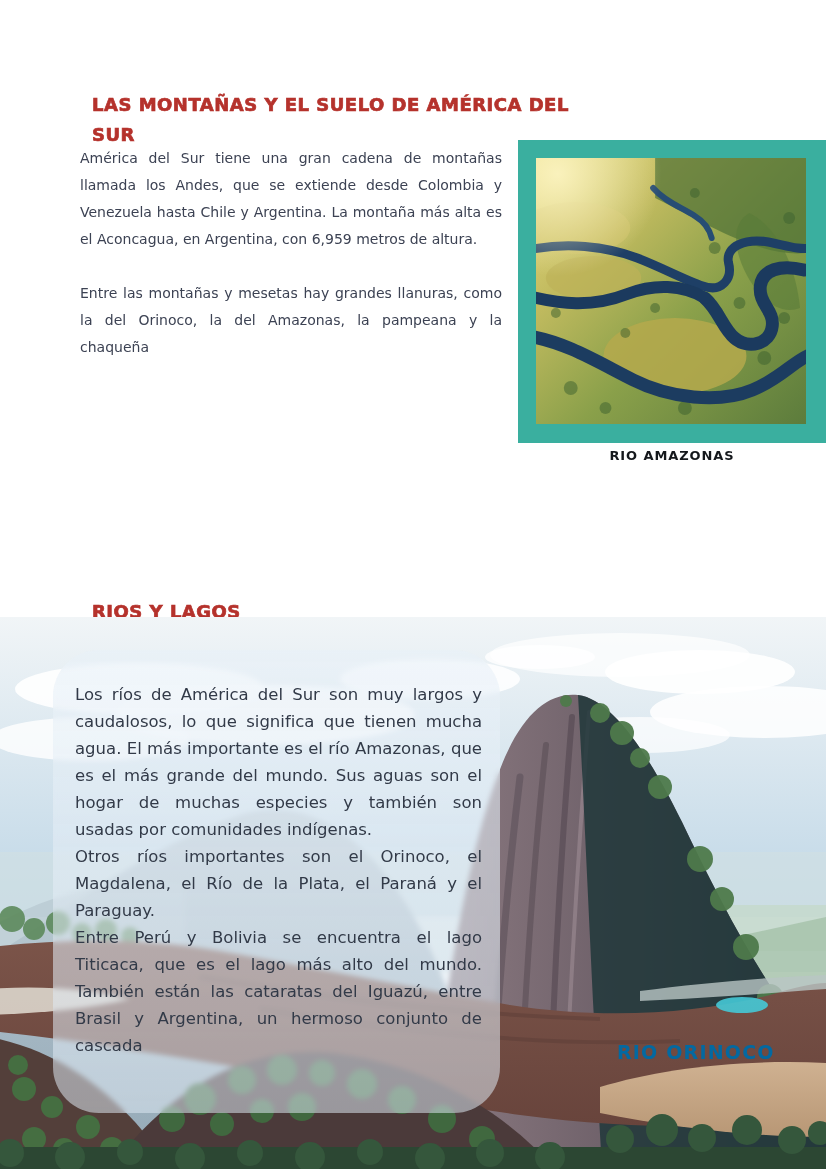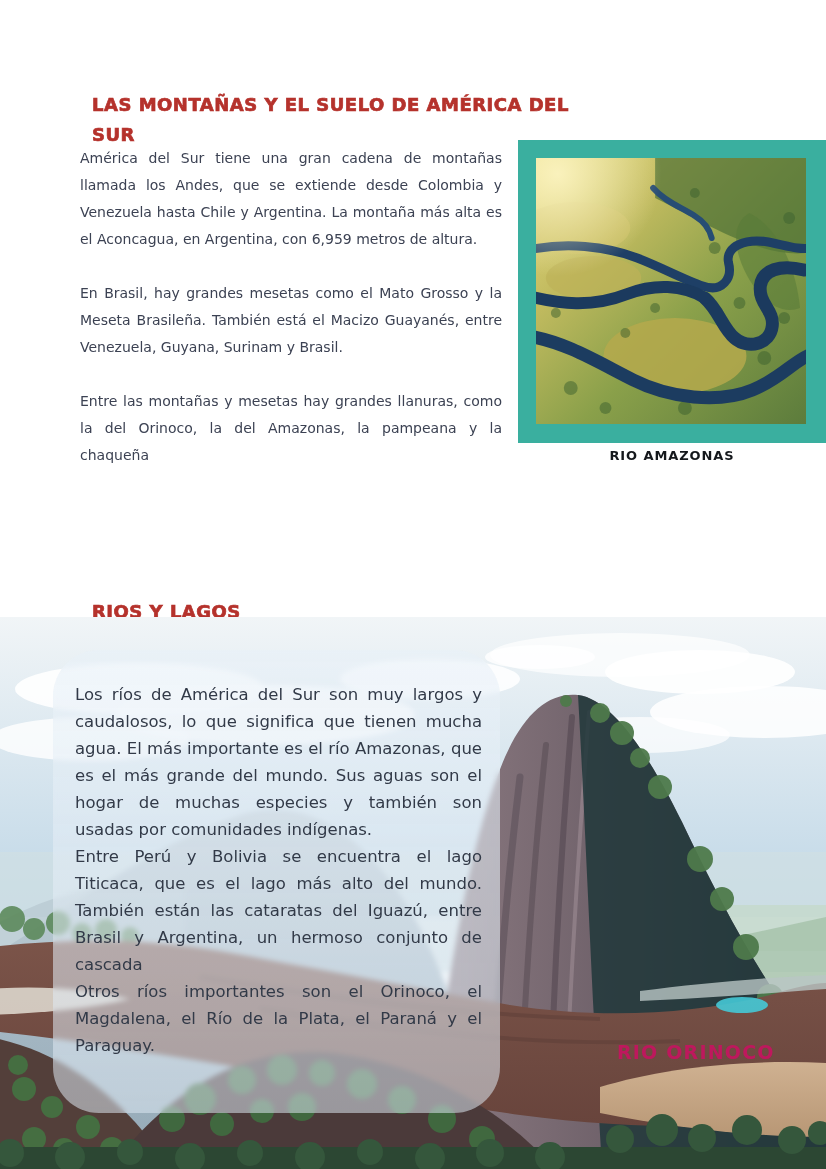--- a/index.html
+++ b/index.html
@@ -54,33 +54,32 @@
     backdrop-filter:blur(2.5px);
     -webkit-backdrop-filter:blur(2.5px);
     box-sizing:border-box;
     padding:31px 18px 12px 22px;
     color:#323a48;
     font-size:16.5px;line-height:27px;text-align:justify;
   }
   .glass-panel p{margin:0;}
   .river-label{
     position:absolute;left:617px;top:1041px;
-    color:#be185d;font-weight:bold;font-size:19px;letter-spacing:1.2px;
+    color:#0369a1;font-weight:bold;font-size:19px;letter-spacing:1.2px;
   }
 </style>
 </head>
 <body>
 
 <div class="page">
 
   <h1 class="display-heading title-mountains">LAS MONTAÑAS Y EL SUELO DE AMÉRICA DEL SUR</h1>
 
   <div class="col-text">
     <p>América del Sur tiene una gran cadena de montañas llamada los Andes, que se extiende desde Colombia y Venezuela hasta Chile y Argentina. La montaña más alta es el Aconcagua, en Argentina, con 6,959 metros de altura.</p>
-    <p>En Brasil, hay grandes mesetas como el Mato Grosso y la Meseta Brasileña. También está el Macizo Guayanés, entre Venezuela, Guyana, Surinam y Brasil.</p>
     <p>Entre las montañas y mesetas hay grandes llanuras, como la del Orinoco, la del Amazonas, la pampeana y la chaqueña</p>
   </div>
 
   <div class="photo-frame">
     <svg viewBox="0 0 272 266" preserveAspectRatio="none" aria-hidden="true">
       <defs>
         <linearGradient id="amzBg" x1="0" y1="0" x2="1" y2="1">
           <stop offset="0" stop-color="#e6da83"></stop>
           <stop offset=".28" stop-color="#c2bb5f"></stop>
           <stop offset=".58" stop-color="#8aa04a"></stop>
@@ -252,19 +251,19 @@
         <circle cx="702" cy="521" r="14"></circle>
           <circle cx="747" cy="513" r="15"></circle>
           <circle cx="792" cy="523" r="14"></circle>
         <circle cx="820" cy="516" r="12"></circle>
       </g>
     </svg>
   </div>
 
   <div class="glass-panel">
     <p>Los ríos de América del Sur son muy largos y caudalosos, lo que significa que tienen mucha agua. El más importante es el río Amazonas, que es el más grande del mundo. Sus aguas son el hogar de muchas especies y también son usadas por comunidades indígenas.</p>
+    <p>Otros ríos importantes son el Orinoco, el Magdalena, el Río de la Plata, el Paraná y el Paraguay.</p>
     <p>Entre Perú y Bolivia se encuentra el lago Titicaca, que es el lago más alto del mundo. También están las cataratas del Iguazú, entre Brasil y Argentina, un hermoso conjunto de cascada</p>
-    <p>Otros ríos importantes son el Orinoco, el Magdalena, el Río de la Plata, el Paraná y el Paraguay.</p>
   </div>
 
   <div class="river-label">RIO ORINOCO</div>
 
 </div>
 
 </body></html>

